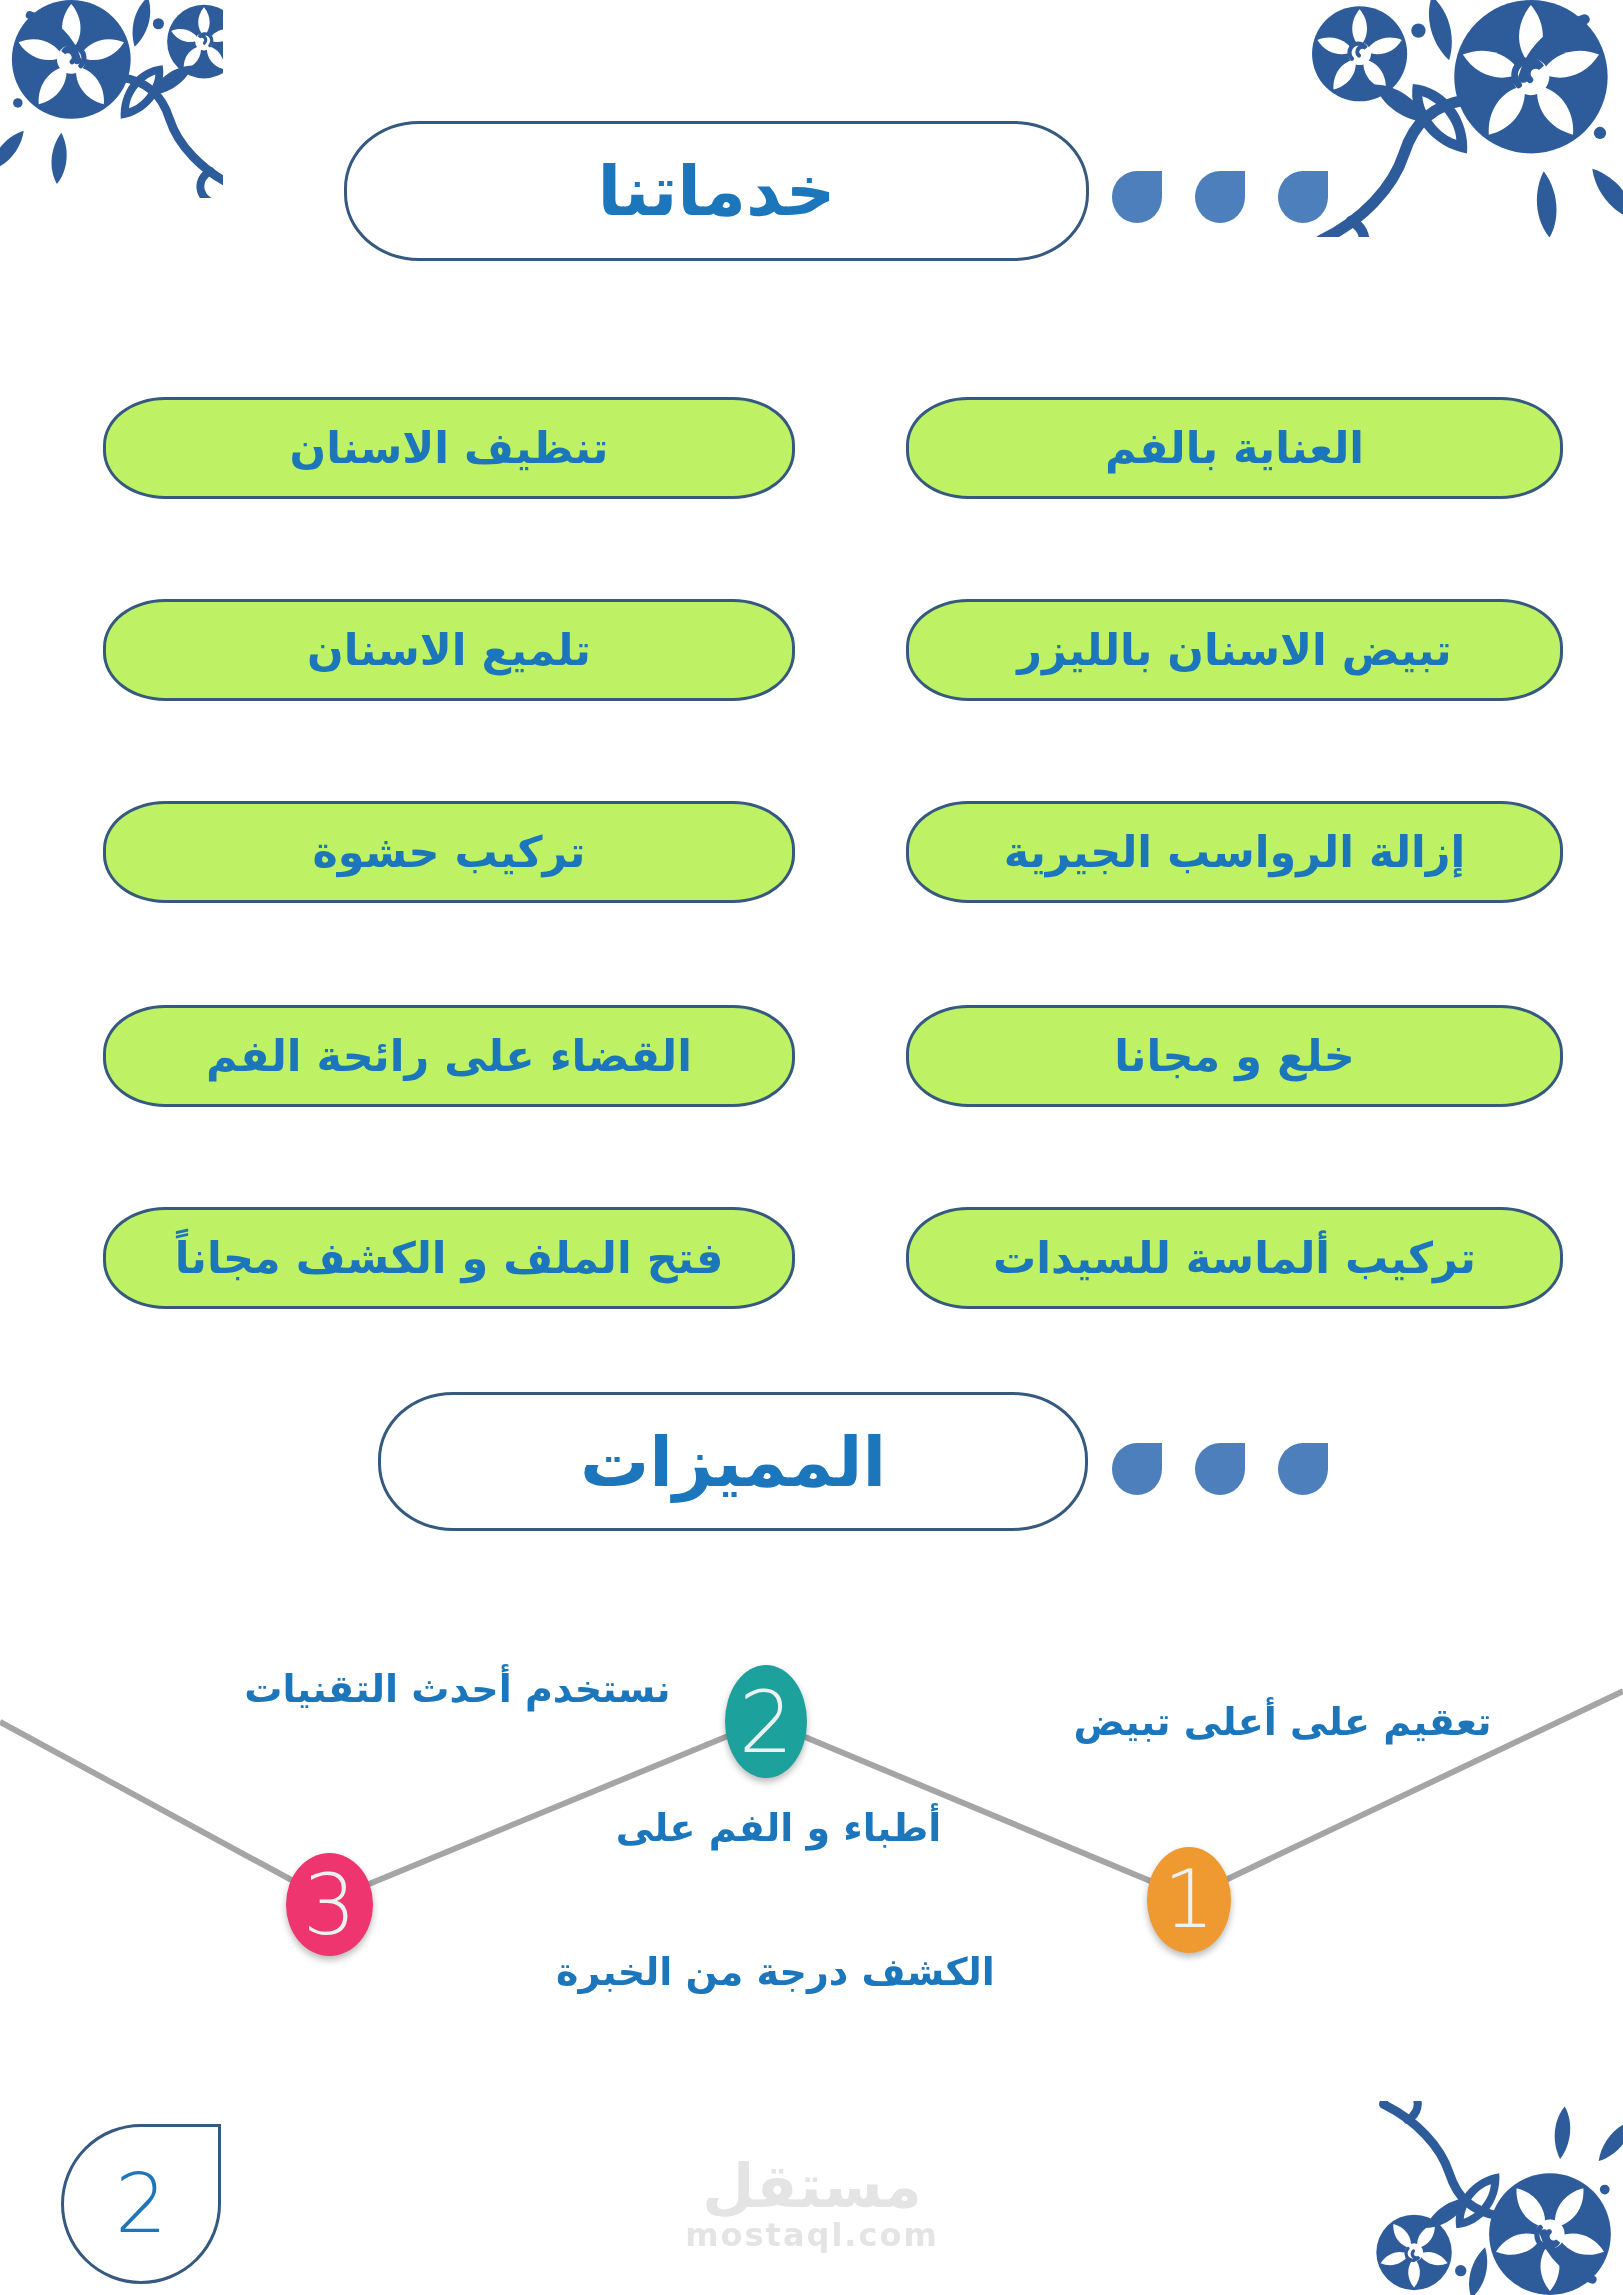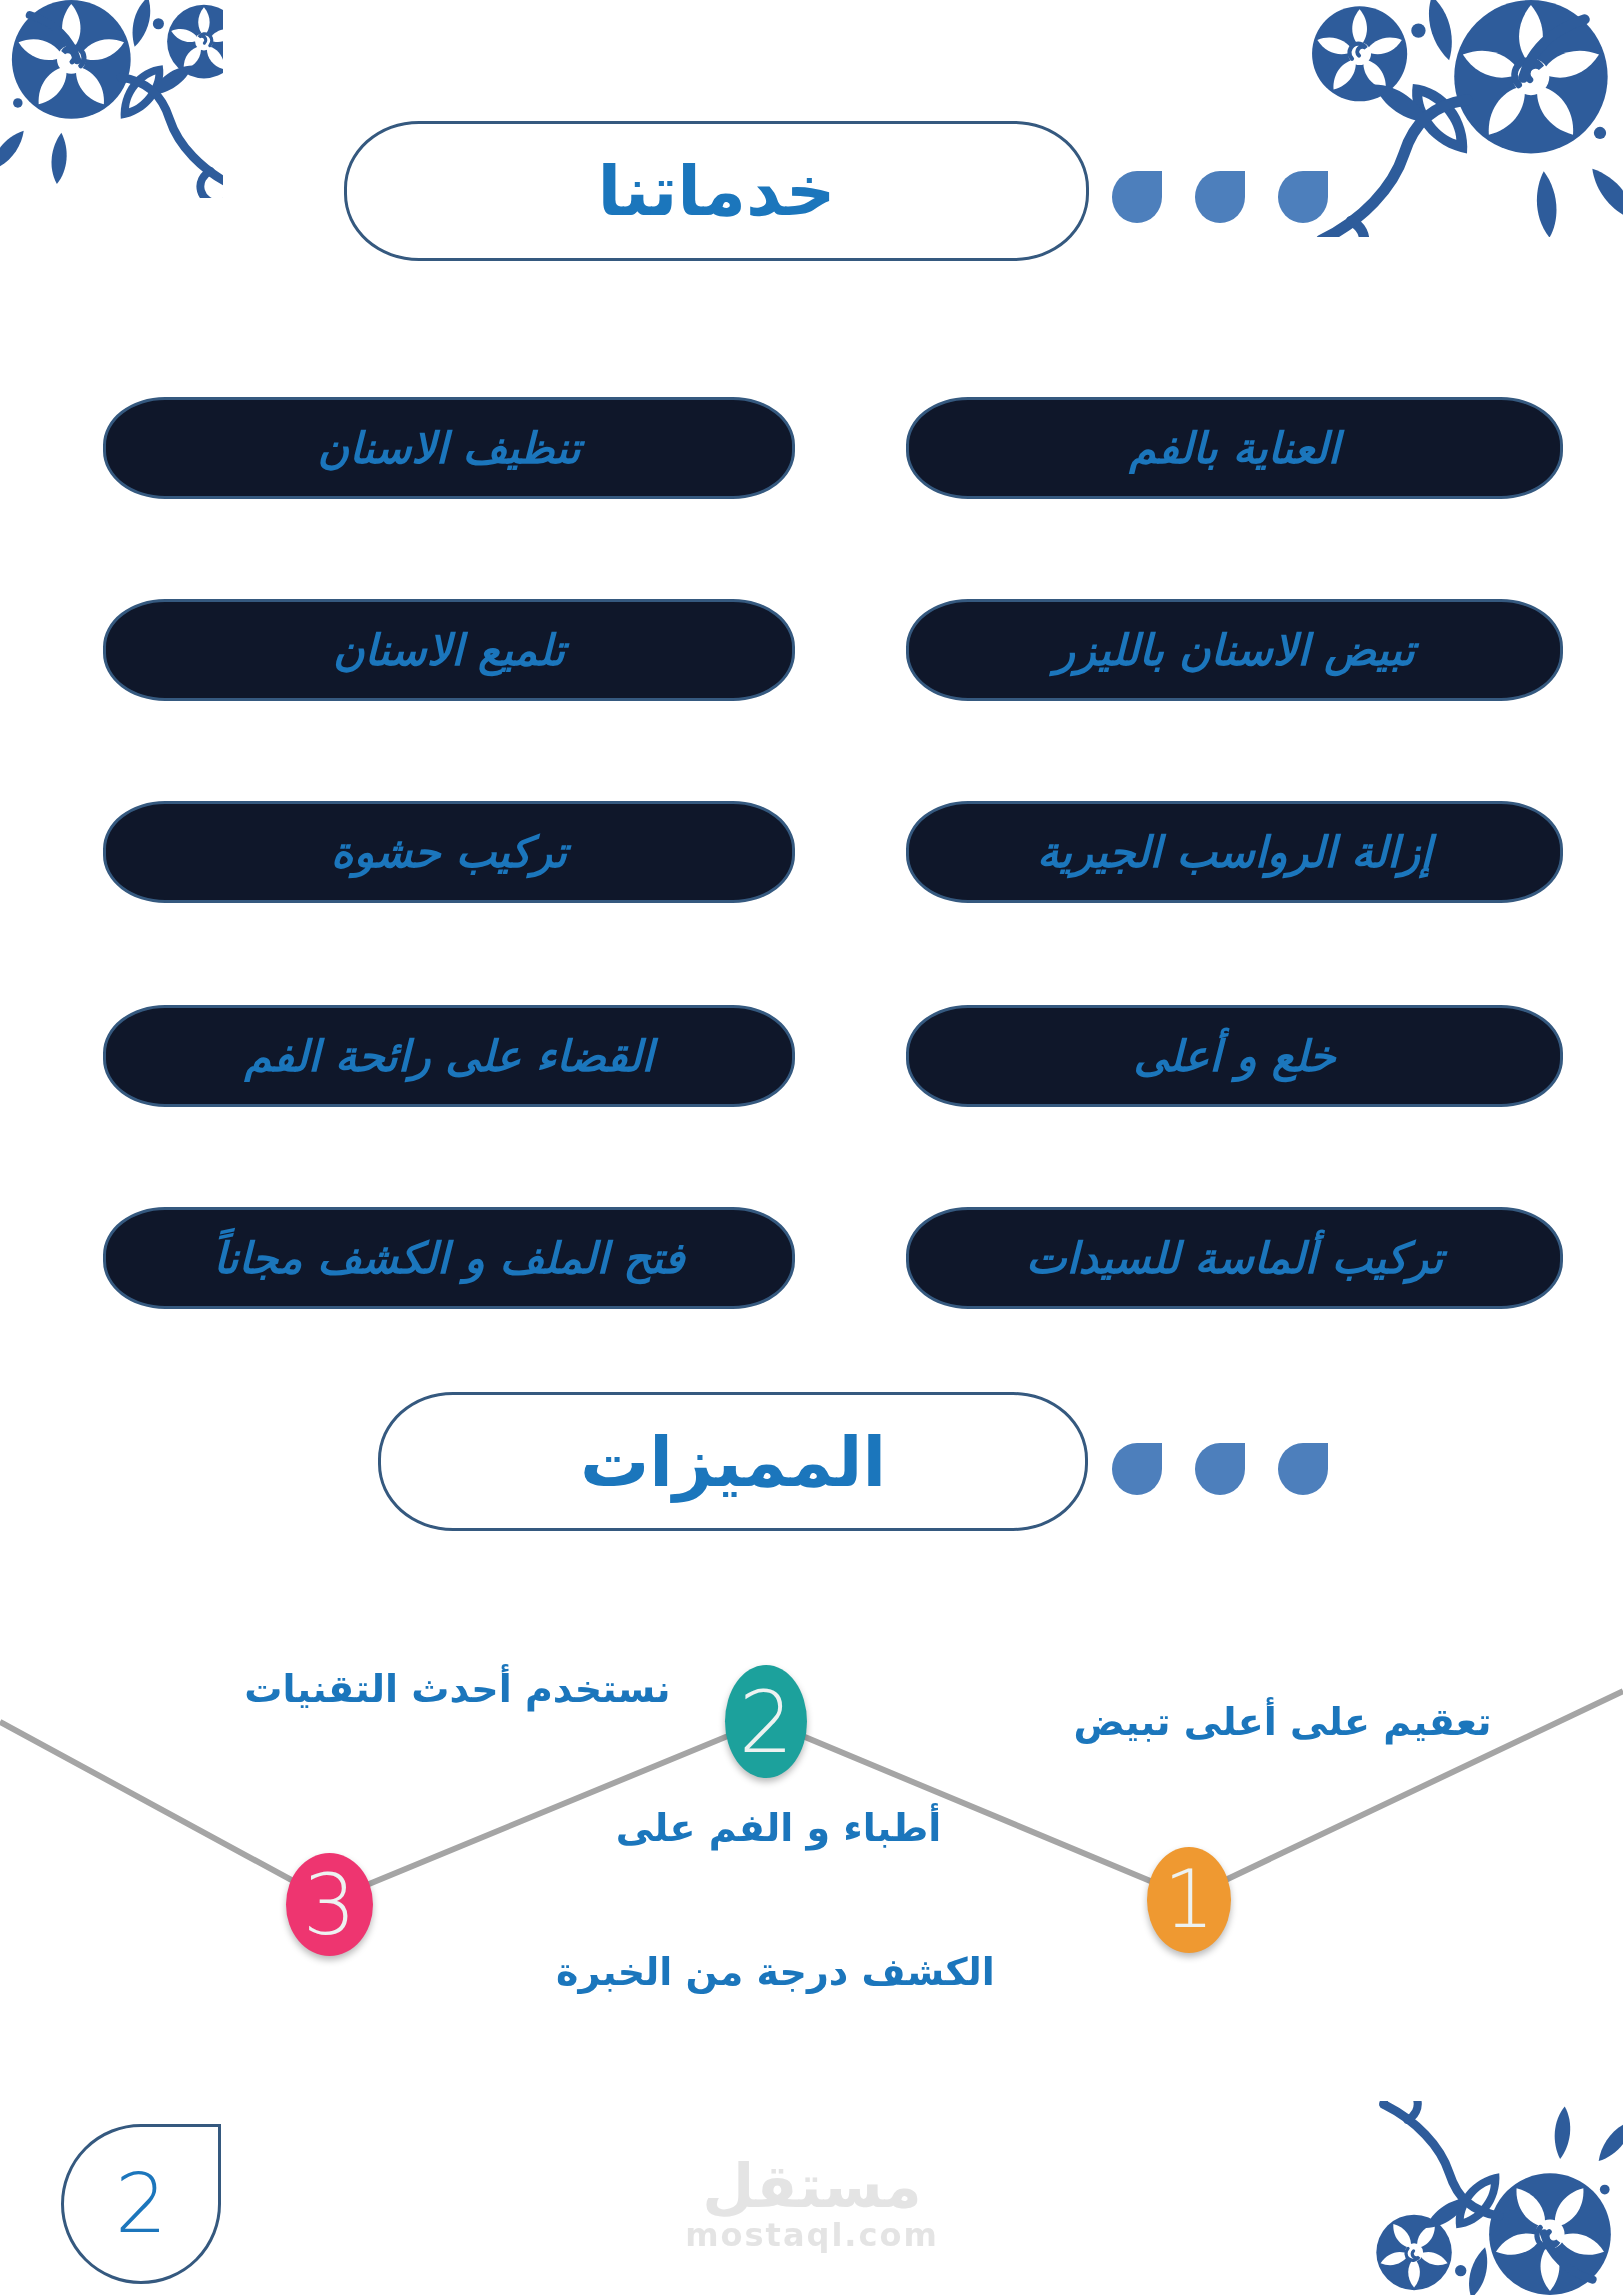--- a/index.html
+++ b/index.html
@@ -22,22 +22,22 @@
   .pill-h2{left:378px;top:1392px;width:704px;height:133px;border-radius:75px/67px;}
   .title-text{color:#1B76BC;font-weight:bold;font-size:69px;direction:rtl;}
 
   
   .dots{position:absolute;left:1112px;width:216px;height:54px;display:flex;gap:33px;}
   .dots-1{top:171px;}
   .dots-2{top:1443px;}
   .drop{width:50px;height:52px;background:#4D7FBC;border-radius:50% 0 50% 50%;}
 
   
-  .svc{position:absolute;background:#0f172a;border:3.9px solid #35597F;border-radius:62px/48px;
-    display:flex;align-items:center;justify-content:center;height:96px;font-style:italic;}
+  .svc{position:absolute;background:#bef264;border:3.9px solid #35597F;border-radius:62px/48px;
+    display:flex;align-items:center;justify-content:center;height:96px;}
   .svc-l{left:103px;width:686px;}
   .svc-r{left:906px;width:651px;}
   .r1{top:397px;} .r2{top:599px;} .r3{top:801px;} .r4{top:1005px;} .r5{top:1207px;}
   .svc-text{color:#1B76BC;font-weight:bold;font-size:43px;direction:rtl;white-space:nowrap;}
 
   
   .tl-line{position:absolute;left:0;top:0;width:1623px;height:2295px;}
   .step{position:absolute;border-radius:50%;display:flex;align-items:center;justify-content:center;
     box-shadow:0 3.9px 7.9px rgba(0,0,0,0.28);}
   .step-teal{left:725px;top:1665px;width:82px;height:113px;background:#1CA19C;}
@@ -149,21 +149,21 @@
   </div>
 
   <div class="svc svc-r r3">
     <span class="svc-text">إزالة الرواسب الجيرية</span>
   </div>
   <div class="svc svc-l r3">
     <span class="svc-text">تركيب حشوة</span>
   </div>
 
   <div class="svc svc-r r4">
-    <span class="svc-text">خلع و أعلى</span>
+    <span class="svc-text">خلع و مجانا</span>
   </div>
   <div class="svc svc-l r4">
     <span class="svc-text">القضاء على رائحة الفم</span>
   </div>
 
   <div class="svc svc-r r5">
     <span class="svc-text">تركيب ألماسة للسيدات</span>
   </div>
   <div class="svc svc-l r5">
     <span class="svc-text">فتح الملف و الكشف مجاناً</span>

